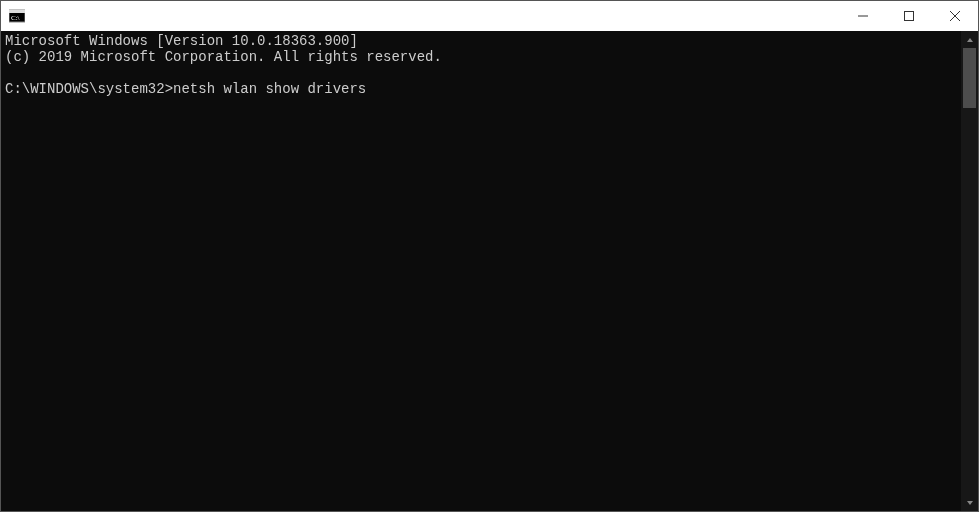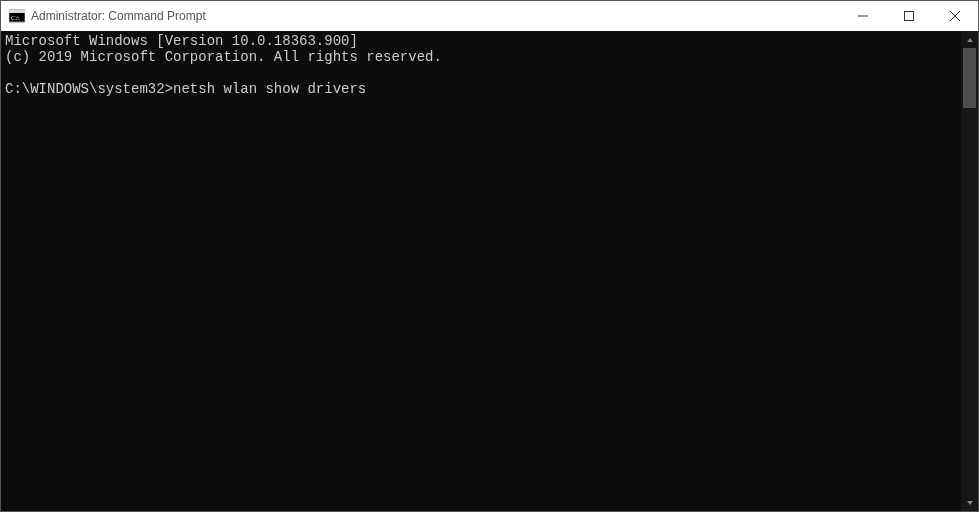--- a/index.html
+++ b/index.html
@@ -98,21 +98,20 @@
 <body>
 
 <div class="titlebar">
   <span class="app-icon">
     <svg width="16" height="16" viewBox="0 0 16 16">
       <rect x="0" y="2" width="16" height="12" fill="#000" stroke="#888" stroke-width="1"></rect>
       <rect x="0" y="2" width="16" height="3" fill="#ddd"></rect>
       <text x="2" y="12" font-size="7" fill="#fff" font-family="Consolas">C:\</text>
     </svg>
   </span>
-  <span class="title-text">Administrator: Command Prompt</span>
   <span class="spacer"></span>
   <div class="win-controls">
     <div class="win-btn">
       <svg width="10" height="10" viewBox="0 0 10 10">
           <line x1="0" y1="5" x2="10" y2="5" stroke="#333" stroke-width="1"></line>
         </svg>
     </div>
     <div class="win-btn">
       <svg width="10" height="10" viewBox="0 0 10 10">
           <rect x="0.5" y="0.5" width="9" height="9" fill="none" stroke="#333" stroke-width="1"></rect>

